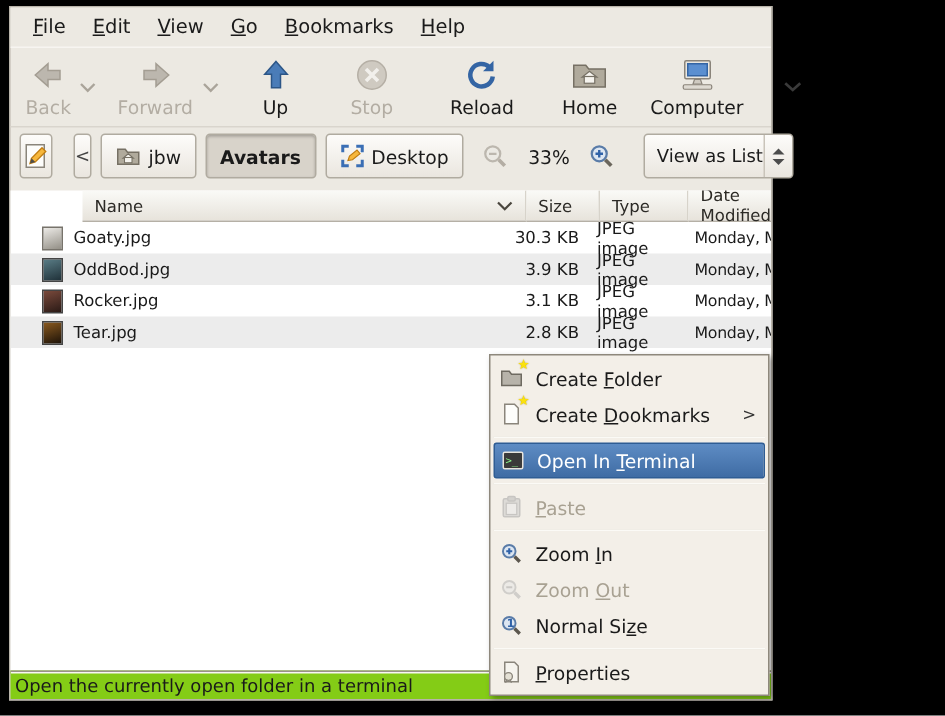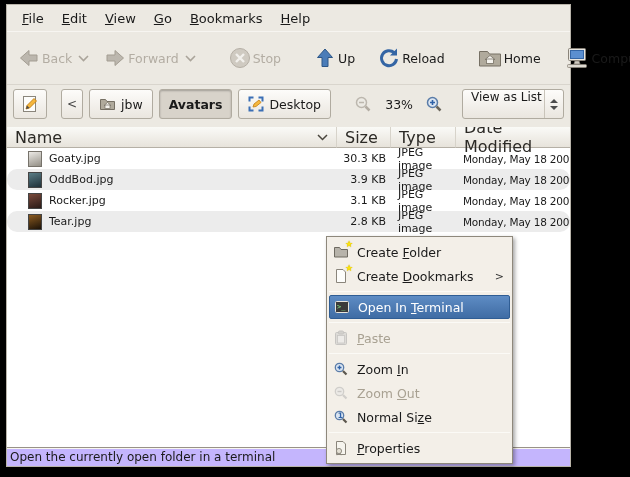--- a/index.html
+++ b/index.html
@@ -1,63 +1,63 @@
 <!DOCTYPE html>
 <html><head>
 <meta charset="utf-8">
 <style>
   * { margin:0; padding:0; box-sizing:border-box; }
   html,body { width:630px; height:477px; }
   body { background:#000; font-family:"DejaVu Sans","Liberation Sans",sans-serif; position:relative; overflow:hidden; color:#1a1a1a; }
-  .window { position:absolute; left:6px; top:4px; width:565px; height:463px; background:#ece9e2; border:1px solid #b9b4aa; }
+  .window { position:absolute; left:6px; top:4px; width:509px; height:463px; background:#ece9e2; border:1px solid #b9b4aa; }
 
   
   .menubar { height:26px; display:flex; align-items:center; padding:0 6px; font-size:13px; background:#ece9e2; }
   .menu-item { padding:4px 9px; cursor:default; }
   u { text-decoration:underline; }
 
   
   .toolbar { height:54px; display:flex; align-items:center; padding:0 4px; border-top:1px solid #f7f5f1; border-bottom:1px solid #d9d5cd; }
-  .tbtn { display:flex; flex-direction:row; align-items:center; justify-content:center; gap:1px; padding:2px 6px; font-size:12.5px; }
+  .tbtn { display:flex; flex-direction:column; align-items:center; justify-content:center; gap:1px; padding:2px 6px; font-size:12.5px; }
   .tbtn .ticon { height:26px; display:flex; align-items:center; justify-content:center; }
   .tbtn.disabled { color:#b3ada3; }
   .tchev { width:16px; height:40px; display:flex; align-items:center; justify-content:center; }
   .tsep { width:1px; height:42px; background:#d4d0c7; margin:0 10px; box-shadow:1px 0 0 #f8f6f2; }
   .tspacer { flex:1; }
 
   
   .pathbar { height:38px; display:flex; align-items:center; padding:0 6px; gap:6px; font-size:12.5px; }
   .pbtn { height:30px; display:flex; align-items:center; gap:5px; padding:0 9px; background:linear-gradient(#fdfcfa,#eae6df); border:1px solid #b0aba0; border-radius:3px; }
   .pbtn.square { width:34px; justify-content:center; padding:0; }
   .pbtn.narrow { width:22px; justify-content:center; padding:0; color:#444; font-size:12px; }
   .pbtn.active { background:#d8d3ca; box-shadow:inset 0 1px 2px rgba(0,0,0,.25); font-weight:bold; }
   .pspacer { flex:1; }
   .zoomlabel { font-size:12.5px; padding:0 6px; }
-  .combo { width:102px; height:30px; display:flex; align-items:flex-start; background:linear-gradient(#fdfcfa,#eae6df); border:1px solid #b0aba0; border-radius:3px; font-size:12px; }
+  .combo { width:102px; height:30px; display:flex; align-items:center; background:linear-gradient(#fdfcfa,#eae6df); border:1px solid #b0aba0; border-radius:3px; font-size:12px; }
   .combo-label { flex:1; padding-left:8px; white-space:nowrap; }
   .combo-spin { width:19px; height:100%; border-left:1px solid #c9c4ba; display:flex; flex-direction:column; align-items:center; justify-content:center; gap:3px; }
   .arr-up { width:0; height:0; border-left:4px solid transparent; border-right:4px solid transparent; border-bottom:4px solid #4c4c4c; }
   .arr-dn { width:0; height:0; border-left:4px solid transparent; border-right:4px solid transparent; border-top:4px solid #4c4c4c; }
 
   
   .list { position:absolute; left:0; right:0; top:122px; bottom:19px; background:#fff; overflow:hidden; }
-  .lheader { display:flex; height:21px; font-size:16px; color:#2c2a26; }
+  .lheader { display:flex; height:21px; font-size:11px; color:#2c2a26;padding-left:48px; }
   .hcell { background:linear-gradient(#fafaf7,#e7e3db); border-right:1px solid #d7d3ca; border-bottom:1px solid #b5b0a6; display:flex; align-items:center; padding-left:8px; }
   .hc-name { width:330px; } .hc-size { width:54px; } .hc-type { width:65px;text-align:right; } .hc-date { flex:1; border-right:none; }
   .hsort { margin-left:auto; margin-right:8px; display:flex; align-items:center; }
-  .lrow { display:flex; height:21px; align-items:center; font-size:11px;border-radius:10px; }
+  .lrow { display:flex; height:21px; align-items:center; font-size:11px; }
   .lrow.odd { background:#ececec; }
   .cell-name { width:330px; display:flex; align-items:center; gap:7px; padding-left:21px; }
   .thumb { width:14px; height:16px; border:1px solid #777; flex:none; }
   .cell-size { width:54px; text-align:right; padding-right:5px; }
   .cell-type { width:65px; padding-left:7px; }
   .cell-date { flex:1; padding-left:7px; font-size:10.5px; letter-spacing:-0.2px; white-space:nowrap; overflow:hidden; }
 
   
-  .statusbar { position:absolute; left:0; right:0; bottom:0; height:19px; background:#c4b5fd; border-top:1px solid #989288; box-shadow:inset 0 1px 0 #f8f6f2; display:flex; align-items:center; padding-left:3px; font-size:12px; }
+  .statusbar { position:absolute; left:0; right:0; bottom:0; height:19px; background:#84cc16; border-top:1px solid #989288; box-shadow:inset 0 1px 0 #f8f6f2; display:flex; align-items:center; padding-left:3px; font-size:12px; }
 
   
   .ctxmenu { position:absolute; left:319px; top:231px; width:187px; background:#f3efe8; border:1px solid #8e887c; box-shadow:2px 2px 4px rgba(0,0,0,.35); padding:3px 1px; z-index:10; font-size:12.5px; }
   .mi { height:24px; display:flex; align-items:center; gap:7px; padding:0 7px 0 4px; border-radius:2px; }
   .mi-icon { width:18px; height:18px; position:relative; display:flex; align-items:center; justify-content:center; flex:none; }
   .mi-label { white-space:nowrap; }
   .mi.disabled { color:#a8a192; }
   .mi.disabled svg { opacity:.5; filter:grayscale(1); }
   .mi.hl { background:linear-gradient(#5e8cc4,#3f6ca4); border:1px solid #2f5d94; color:#fff; margin:0 1px; padding:0 6px 0 3px; }
   .msep { height:1px; background:#d8d3c6; border-bottom:1px solid #fbfaf6; margin:3px 1px; }
@@ -100,38 +100,38 @@
             <path d="M20.5 12L12 4.5V9H4v6h8v4.5z" fill="#bcb7ae" stroke="#a39d92"></path>
           </svg>
       </span>
         <span>Forward</span>
     </div>
     <span class="tchev">
       <svg width="11" height="7" viewBox="0 0 11 7">
           <polyline points="1,1 5.5,5.5 10,1" fill="none" stroke="#aaa49a" stroke-width="1.6"></polyline>
         </svg>
     </span>
+    <div class="tbtn" style="margin-left:20px">
+      <span class="ticon">
+        <svg width="24" height="24" viewBox="0 0 24 24">
+            <path d="M12 3l7.5 8.5H15v9H9v-9H4.5z" fill="#4a7cb8" stroke="#2c5687"></path>
+          </svg>
+      </span>
+        <span>Up</span>
+    </div>
     <div class="tbtn disabled" style="margin-left:26px">
       <span class="ticon">
         <svg width="24" height="24" viewBox="0 0 24 24">
             <circle cx="12" cy="12" r="9.5" fill="#cfcac1" stroke="#b5afa5"></circle>
             <path d="M8 8l8 8M16 8l-8 8" stroke="#f2f0ec" stroke-width="2.4"></path>
           </svg>
       </span>
         <span>Stop</span>
     </div>
-    <div class="tbtn" style="margin-left:20px">
-      <span class="ticon">
-        <svg width="24" height="24" viewBox="0 0 24 24">
-            <path d="M12 3l7.5 8.5H15v9H9v-9H4.5z" fill="#4a7cb8" stroke="#2c5687"></path>
-          </svg>
-      </span>
-        <span>Up</span>
-    </div>
-    <div class="tbtn" style="margin-left:10px">
+    <div class="tbtn" style="margin-left:26px">
       <span class="ticon">
         <svg width="24" height="24" viewBox="0 0 24 24">
             <path d="M19.5 13a7.5 7.5 0 1 1-2.3-6.3" fill="none" stroke="#3465a4" stroke-width="3"></path>
             <path d="M20 2.5v7h-7z" fill="#3465a4"></path>
           </svg>
       </span>
         <span>Reload</span>
     </div>
     <span class="tsep"></span>
     <div class="tbtn">

